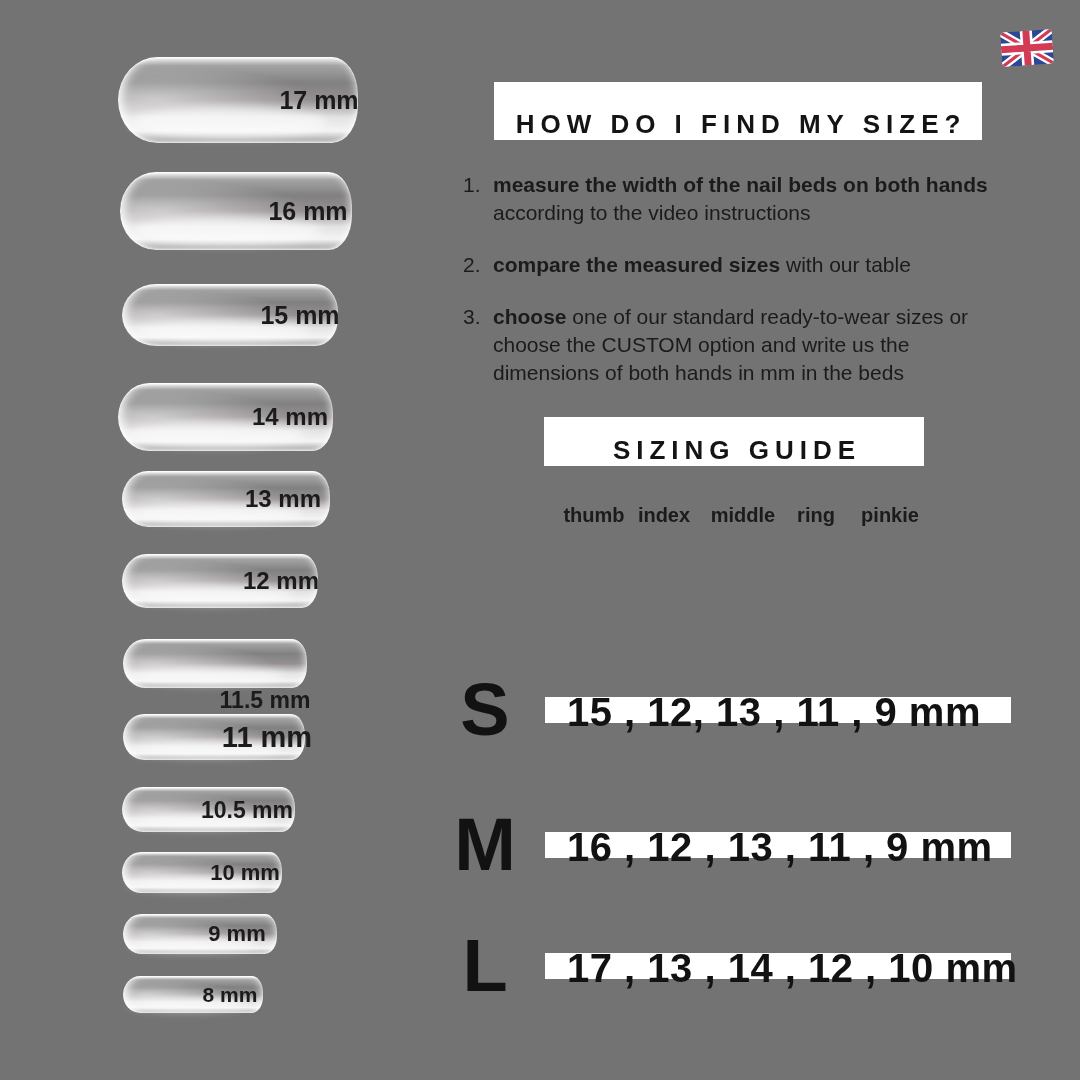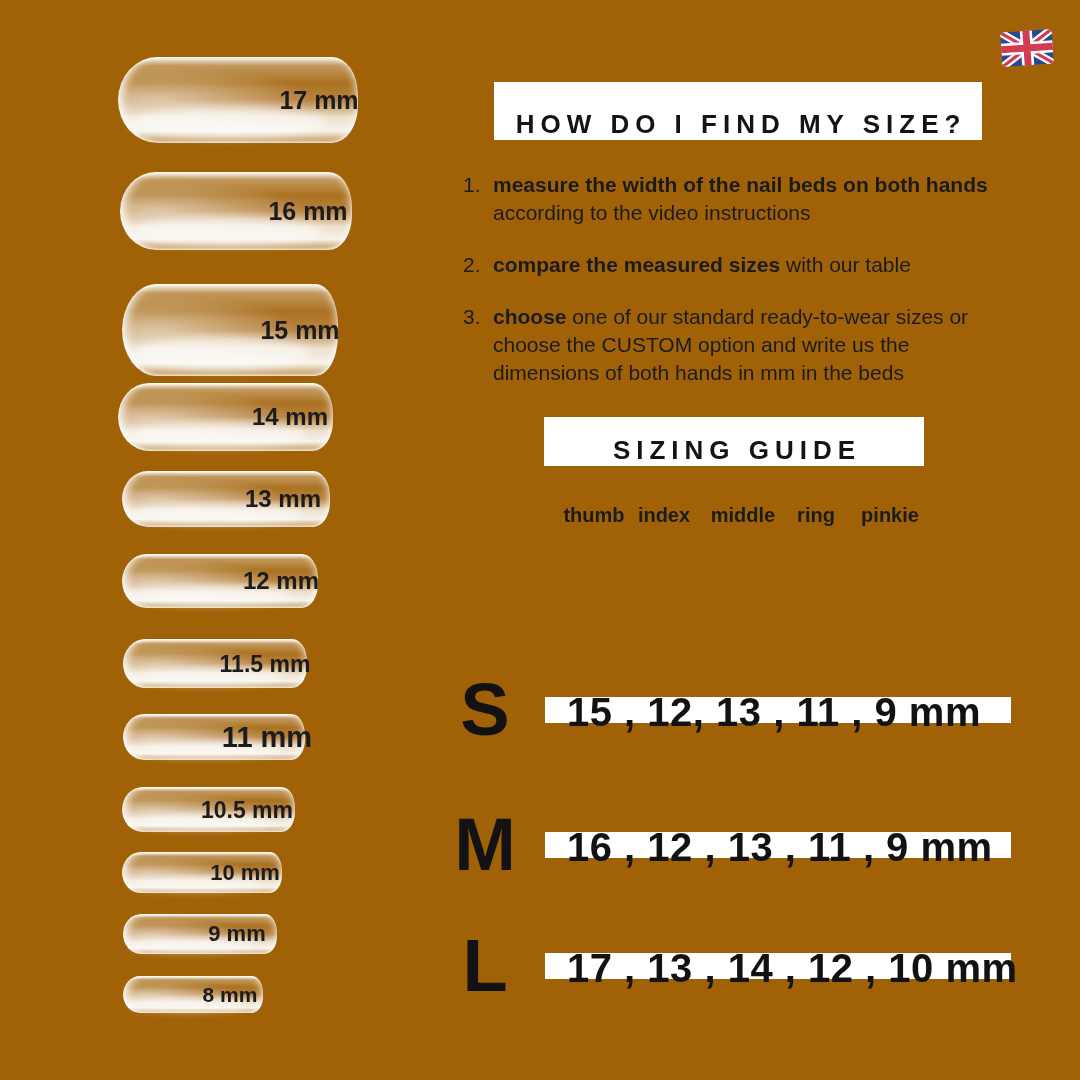--- a/index.html
+++ b/index.html
@@ -2,21 +2,21 @@
 <html><head>
 <meta charset="utf-8">
 <style>
   html,body{margin:0;padding:0;}
   body{
     width:1080px;height:1080px;
     font-family:"Liberation Sans","DejaVu Sans",sans-serif;
     background:#F5CBD4;
     -webkit-font-smoothing:antialiased;
   }
-  #stage{position:relative;width:1080px;height:1080px;background:#a16207;overflow:hidden;}
+  #stage{position:relative;width:1080px;height:1080px;background:#737373;overflow:hidden;}
 
   
   .nail{
     position:absolute;
     background:
       radial-gradient(ellipse at 16% 50%, rgba(255,255,255,0.55) 0%, rgba(255,255,255,0) 55%),
       linear-gradient(180deg,
         rgba(255,255,255,0.95) 0%,
         rgba(255,255,255,0.35) 10%,
         rgba(255,255,255,0.10) 30%,
@@ -97,34 +97,34 @@
     </g>
   </svg>
 
   <div id="nails">
       <div class="nail" style="left: 118px; top: 57px; width: 240px; height: 86px; border-radius: 39.6px 25.8px 25.8px 39.6px / 50% 44% 44% 50%;">
         <span class="nail-label" style="left: 201px; font-size: 25px;">17 mm</span>
       </div>
       <div class="nail" style="left: 120px; top: 172px; width: 232px; height: 78px; border-radius: 35.9px 23.4px 23.4px 35.9px / 50% 44% 44% 50%;">
         <span class="nail-label" style="left: 188px; font-size: 25px;">16 mm</span>
       </div>
-      <div class="nail" style="left: 122px; top: 284px; width: 216px; height: 92px; border-radius: 34.5px 22.5px 22.5px 34.5px / 50% 44% 44% 50%;">
+      <div class="nail" style="left: 122px; top: 284px; width: 216px; height: 62px; border-radius: 34.5px 22.5px 22.5px 34.5px / 50% 44% 44% 50%;">
         <span class="nail-label" style="left: 178px; font-size: 25px;">15 mm</span>
       </div>
       <div class="nail" style="left: 118px; top: 383px; width: 215px; height: 68px; border-radius: 31.3px 20.4px 20.4px 31.3px / 50% 44% 44% 50%;">
         <span class="nail-label" style="left: 172px; font-size: 24px;">14 mm</span>
       </div>
       <div class="nail" style="left: 122px; top: 471px; width: 208px; height: 56px; border-radius: 25.8px 16.8px 16.8px 25.8px / 50% 44% 44% 50%;">
         <span class="nail-label" style="left: 161px; font-size: 24px;">13 mm</span>
       </div>
       <div class="nail" style="left: 122px; top: 554px; width: 196px; height: 54px; border-radius: 24.8px 16.2px 16.2px 24.8px / 50% 44% 44% 50%;">
         <span class="nail-label" style="left: 159px; font-size: 24px;">12 mm</span>
       </div>
       <div class="nail" style="left: 123px; top: 639px; width: 184px; height: 49px; border-radius: 22.5px 14.7px 14.7px 22.5px / 50% 44% 44% 50%;">
-        <span class="nail-label" style="left: 142px; font-size: 23px;">11.5 mm</span>
+        <span class="nail-label" style="left: 142px; font-size: 23px; margin-top: 36px;">11.5 mm</span>
       </div>
       <div class="nail" style="left: 123px; top: 714px; width: 182px; height: 46px; border-radius: 21.2px 13.8px 13.8px 21.2px / 50% 44% 44% 50%;">
         <span class="nail-label" style="left: 144px; font-size: 29px;">11 mm</span>
       </div>
       <div class="nail" style="left: 122px; top: 787px; width: 173px; height: 45px; border-radius: 20.7px 13.5px 13.5px 20.7px / 50% 44% 44% 50%;">
         <span class="nail-label" style="left: 125px; font-size: 23px;">10.5 mm</span>
       </div>
       <div class="nail" style="left: 122px; top: 852px; width: 160px; height: 41px; border-radius: 18.9px 12.3px 12.3px 18.9px / 50% 44% 44% 50%;">
         <span class="nail-label" style="left: 123px; font-size: 22px;">10 mm</span>
       </div>

